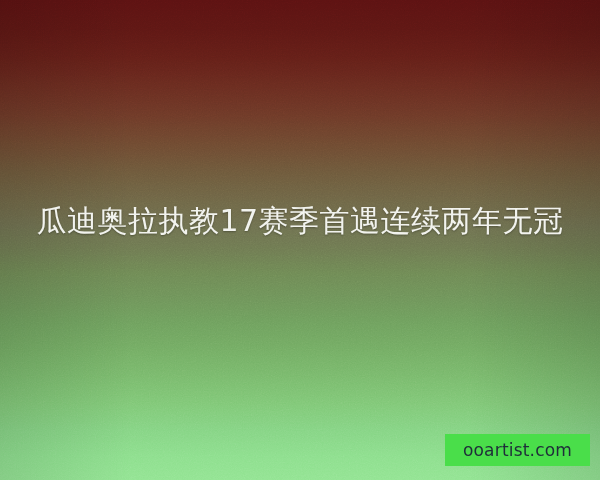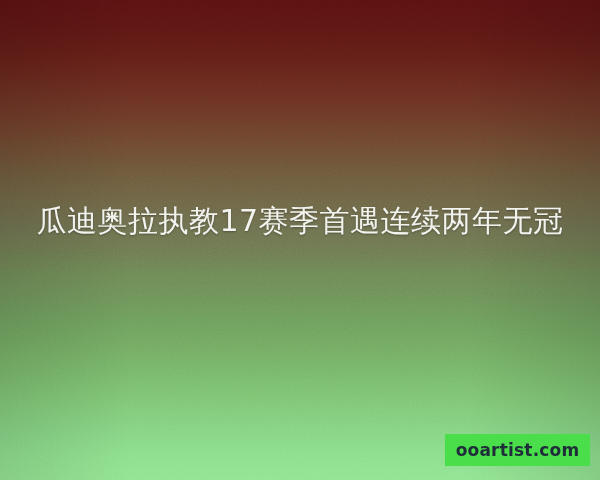--- a/index.html
+++ b/index.html
@@ -102,21 +102,21 @@
     background: #4ade4a;
     display: flex;
     align-items: center;
     justify-content: center;
     box-sizing: border-box;
   }
   #watermark-text {
     color: #1f2d3a;
     font-size: 17px;
     letter-spacing: 0.2px;
-    font-weight: 700;
+    font-weight: 400;
     line-height: 1;
   }
 </style>
 </head>
 <body>
 
 <div id="card">
 
   <div id="gradient-layer"></div>
 

